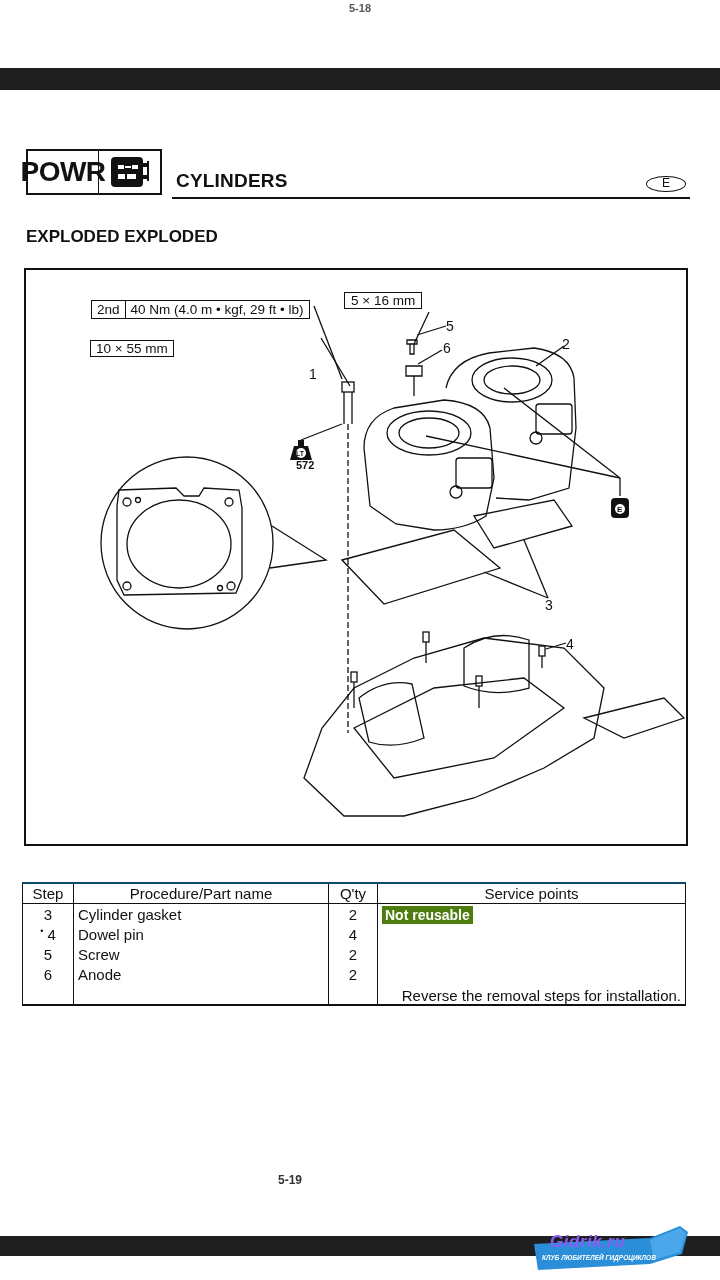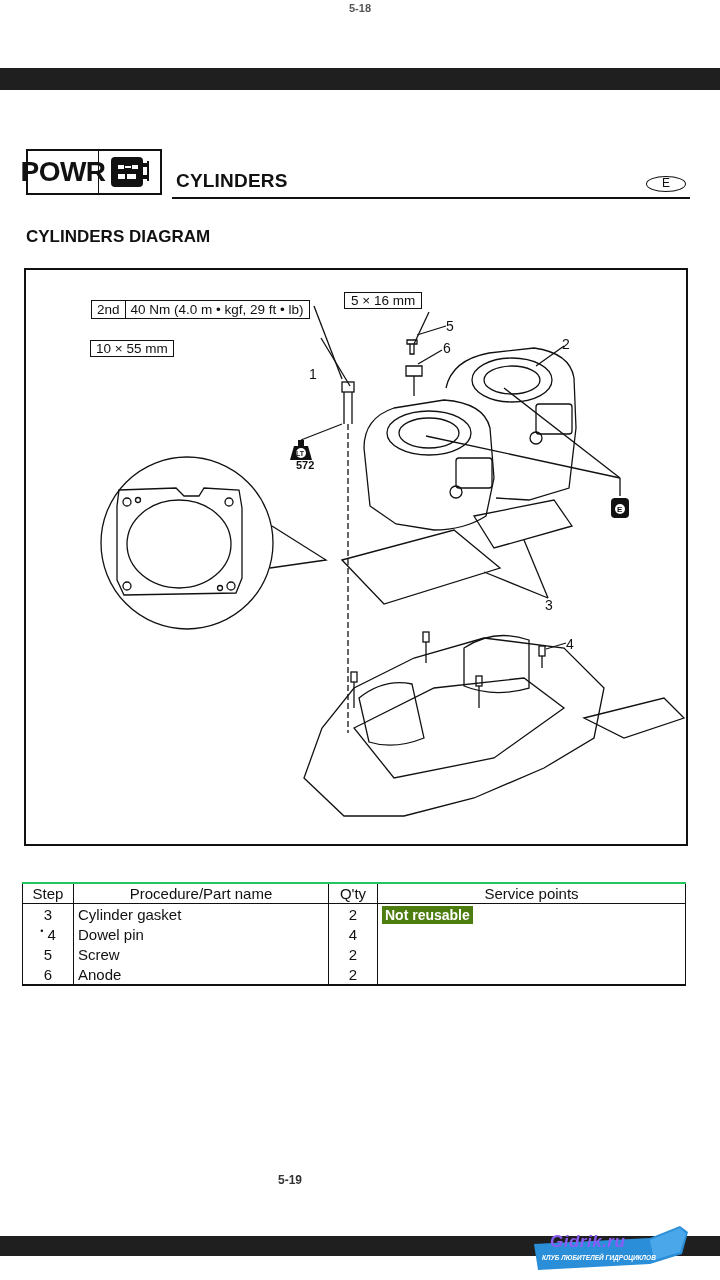--- a/index.html
+++ b/index.html
@@ -27,21 +27,21 @@
   .spec-table { border-collapse:collapse; }
   .spec-table td { border:1.5px solid #111; padding:1px 5px; font-size:13.5px; white-space:nowrap; }
   #spec-size { left:90px; top:340px; border:1.5px solid #111; padding:0 5px; font-size:13.5px; }
   #screw-size { left:344px; top:292px; border:1.5px solid #111; padding:0 6px; font-size:13.5px; }
   .callout { font-size:14px; }
   #sealant-code { left:296px; top:459px; font-size:11px; font-weight:bold; }
 
   
   #proc-table { left:22px; top:882px; width:664px; border-collapse:collapse; font-size:15px; }
   #proc-table th, #proc-table td { border-left:1.5px solid #111; border-right:1.5px solid #111; padding:0 4px; height:20px; font-weight:normal; }
-  #proc-table th { border-top:2px solid #22c55e; border-bottom:1.5px solid #111; text-align:center; height:19px; }
+  #proc-table th { border-top:2px solid #0c4a6e; border-bottom:1.5px solid #111; text-align:center; height:19px; }
   #proc-table tr:last-child td { border-bottom:2px solid #111; }
   .c-step { width:42px; text-align:center; }
   .c-name { width:246px; }
   .c-qty { width:40px; text-align:center; }
   .badge { background:#4d7c0f; color:#fff; font-weight:bold; padding:1px 3px; font-size:14px; }
   .marker { font-size:9px; vertical-align:top; margin-right:4px; }
 
   #page-num { left:0; width:580px; top:1173px; text-align:center; font-size:12px; font-weight:bold; color:#333; }
 
   
@@ -65,21 +65,21 @@
       <rect x="20" y="13" width="6" height="2" fill="#fff"></rect>
       <rect x="27" y="12" width="6" height="4" fill="#fff"></rect>
       <rect x="13" y="21" width="7" height="5" fill="#fff"></rect>
       <rect x="22" y="21" width="9" height="5" fill="#fff"></rect>
     </svg>
   </div>
 </div>
 <div class="abs" id="title">CYLINDERS</div>
 <div class="abs" id="title-rule"></div>
 <div class="abs" id="lang-mark">E</div>
-<div class="abs" id="subtitle">CYLINDERS DIAGRAM</div>
+<div class="abs" id="subtitle">EXPLODED EXPLODED</div>
 
 <div class="abs" id="diagram-frame"></div>
 
 <svg class="abs" style="left:24px;top:268px;" width="664" height="578">
   <g fill="none" stroke="#111" stroke-width="1.3">
 
     <line x1="297" y1="70" x2="326" y2="118"></line>
 
     <line x1="405" y1="44" x2="390" y2="76"></line>
 
@@ -211,20 +211,26 @@
       <td class="c-name">Screw</td>
       <td class="c-qty">2</td>
       <td></td>
     </tr>
     <tr>
       <td class="c-step">6</td>
       <td class="c-name">Anode</td>
       <td class="c-qty">2</td>
       <td></td>
     </tr>
+    <tr>
+      <td class="c-step"></td>
+      <td class="c-name"></td>
+      <td class="c-qty"></td>
+      <td style="vertical-align:bottom;text-align:right;">Reverse the removal steps for installation.</td>
+    </tr>
   </tbody>
 </table>
 
 <div class="abs" id="page-num">5-19</div>
 <div class="abs dark-band" id="band-bottom"></div>
 
 <div class="abs" id="logo">
   <svg width="160" height="54" viewBox="0 0 160 54">
     <path d="M4 20 L120 14 L150 2 L158 8 L152 30 L120 40 L8 46 Z" fill="#2a8fd8"></path>
     <path d="M120 16 L150 4 L156 10 L150 28 L124 36 Z" fill="#4aa8ea"></path>

